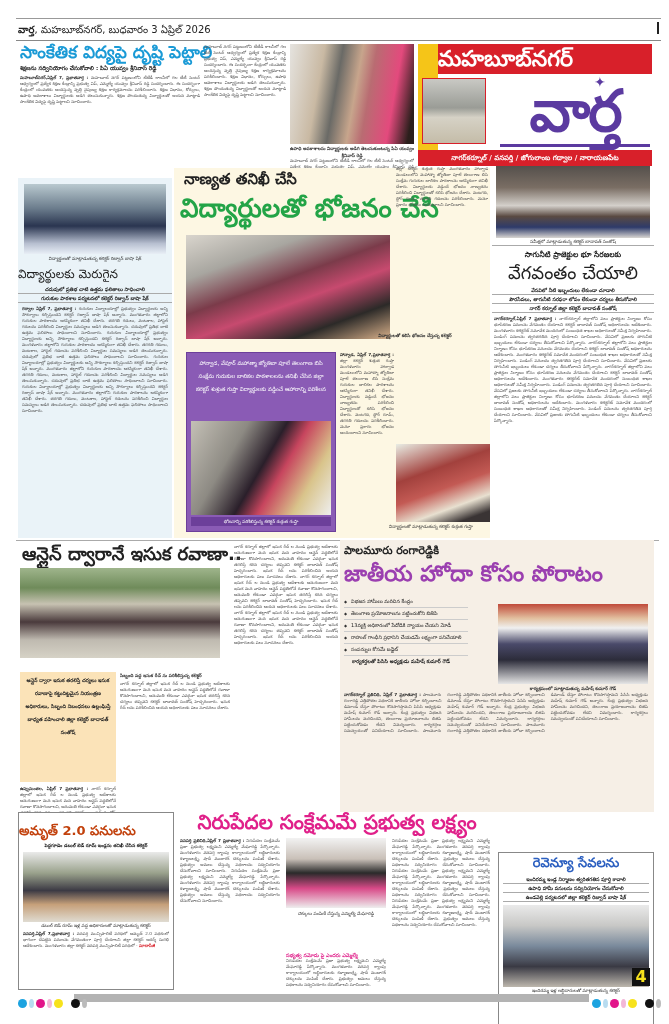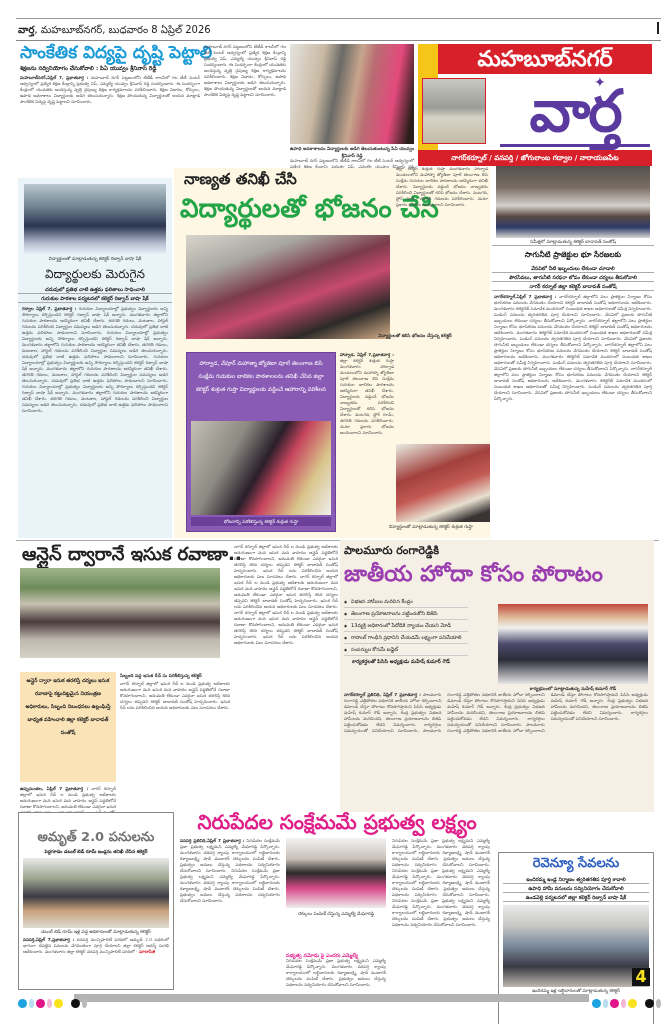--- a/index.html
+++ b/index.html
@@ -20,49 +20,49 @@
 .bullet{font-size:5px;line-height:11px;color:#222;border-bottom:1px solid #ccc;white-space:nowrap;overflow:hidden}
 .bullet:before{content:"\25C6";font-size:4px;margin-right:4px;color:#333}
 .box{border:1px solid #888}
 .dot{display:inline-block;width:9px;height:9px;border-radius:50%;margin-right:2px}
 .regbar{top:994px;height:8px;background:#b3b3b3}
 </style>
 </head>
 <body>
 
 <div class="abs topline"></div>
-<div class="abs folio"><b>వార్త</b><span>, మహబూబ్‌నగర్, బుధవారం 8 ఏప్రిల్ 2026</span></div>
+<div class="abs folio"><b>వార్త</b><span>, మహబూబ్‌నగర్, బుధవారం 3 ఏప్రిల్ 2026</span></div>
 <div class="abs folio-bar"></div>
 <div class="abs folio-line"></div>
 
 <div class="abs" style="left:20px;top:44px;width:180px">
   <div class="hd" style="font-size:17px;color:#1a9ad6;white-space:nowrap">సాంకేతిక విద్యపై దృష్టి పెట్టాలి</div>
   <div style="font-size:5.6px;font-weight:bold;margin-top:3px;white-space:nowrap">శిక్షణను సద్వినియోగం చేసుకోవాలి : పిఏ యువ్వం శ్రీనివాస్ రెడ్డి</div>
   <div class="txt" style="height:70px;margin-top:2px"><span class="lead">మహబూబ్‌నగర్,ఏప్రిల్ 7, ప్రభాతవార్త :</span> <span>మహబూబ్ నగర్ పట్టణంలోని టీటీడీ కాలనీలో గల టీటీ సెంటర్ ఆధ్వర్యంలో ప్రత్యేక శిక్షణ కేంద్రాన్ని ప్రభుత్వ విప్, ఎమ్మెల్యే యువ్వం శ్రీనివాస్ రెడ్డి సందర్శించారు. ఈ సందర్భంగా కేంద్రంలో యువతకు అందిస్తున్న వృత్తి నైపుణ్య శిక్షణ కార్యక్రమాలను పరిశీలించారు. శిక్షణ విధానం, కోర్సులు, ఉపాధి అవకాశాలు విద్యార్థులకు అడిగి తెలుసుకున్నారు. శిక్షణ పొందుతున్న విద్యార్థులతో ఆయన మాట్లాడి సాంకేతిక విద్యపై దృష్టి పెట్టాలని సూచించారు.</span></div>
 </div>
 <div class="abs txt" style="left:204px;top:44px;width:82px;height:118px">మహబూబ్ నగర్ పట్టణంలోని టీటీడీ కాలనీలో గల టీటీ సెంటర్ ఆధ్వర్యంలో ప్రత్యేక శిక్షణ కేంద్రాన్ని ప్రభుత్వ విప్, ఎమ్మెల్యే యువ్వం శ్రీనివాస్ రెడ్డి సందర్శించారు. ఈ సందర్భంగా కేంద్రంలో యువతకు అందిస్తున్న వృత్తి నైపుణ్య శిక్షణ కార్యక్రమాలను పరిశీలించారు. శిక్షణ విధానం, కోర్సులు, ఉపాధి అవకాశాలు విద్యార్థులకు అడిగి తెలుసుకున్నారు. శిక్షణ పొందుతున్న విద్యార్థులతో ఆయన మాట్లాడి సాంకేతిక విద్యపై దృష్టి పెట్టాలని సూచించారు.</div>
 <div class="abs photo" style="left:290px;top:44px;width:124px;height:100px;background:linear-gradient(100deg,#e5e3df 0%,#c9b9a3 25%,#6a6a66 38%,#c7a58c 52%,#b96c72 62%,#e34a7d 80%,#2b1f1c 95%)"></div>
 <div class="abs cap" style="left:290px;top:145px;width:124px;font-weight:bold">ఉపాధి అవకాశాలను విద్యార్థులకు అడిగి తెలుసుకుంటున్న పిఏ యువ్వం శ్రీనివాస్ రెడ్డి</div>
 <div class="abs txt" style="left:290px;top:158px;width:124px;height:12px">మహబూబ్ నగర్ పట్టణంలోని టీటీడీ కాలనీలో గల టీటీ సెంటర్ ఆధ్వర్యంలో ప్రత్యేక శిక్షణ కేంద్రాన్ని ప్రభుత్వ విప్, ఎమ్మెల్యే యువ్వం శ్రీనివాస్ రెడ్డి సందర్శించారు. ఈ సందర్భంగా కేంద్రంలో యువతకు అందిస్తున్న వృత్తి నైపుణ్య శిక్షణ కార్యక్రమాలను పరిశీలించారు. శిక్షణ విధానం, కోర్సులు, ఉపాధి అవకాశాలు విద్యార్థులకు అడిగి తెలుసుకున్నారు. శిక్షణ పొందుతున్న విద్యార్థులతో ఆయన మాట్లాడి సాంకేతిక విద్యపై దృష్టి పెట్టాలని సూచించారు.</div>
 
 <div class="abs" style="left:418px;top:44px;width:234px;height:126px">
   <div class="abs" style="left:0;top:0;width:20px;height:30px;background:#f5c518"></div>
-  <div class="abs" style="left:20px;top:0;width:214px;height:30px;background:#d8202a;color:#fff;font-size:22px;font-weight:bold;text-align:center;line-height:30px">మహబూబ్‌నగర్</div>
+  <div class="abs" style="left:20px;top:0;width:214px;height:30px;background:#d8202a;color:#fff;font-size:22px;font-weight:bold;text-align:left;line-height:30px">మహబూబ్‌నగర్</div>
   <div class="abs" style="left:0;top:30px;width:20px;height:80px;background:#f5c518"></div>
   <div class="abs photo" style="left:4px;top:34px;width:64px;height:66px;border:1px solid #d8202a;background:linear-gradient(180deg,#c9c9c4 0%,#9a9c96 45%,#d6d2c6 60%,#c4bca8 100%)"></div>
   <div class="abs" style="left:82px;top:32px;width:150px;height:70px;color:#5b3aa0;font-size:58px;font-weight:bold;text-align:center;line-height:70px;letter-spacing:-2px">వార్త</div>
   <div class="abs" style="left:176px;top:30px;font-size:14px;color:#5b3aa0">✦</div>
   <div class="abs" style="left:82px;top:100px;width:150px;height:3px;background:#5b3aa0"></div>
   <div class="abs" style="left:0;top:106px;width:234px;height:16px;background:#d8202a;color:#fff;font-size:7px;font-weight:bold;text-align:center;line-height:16px;white-space:nowrap">నాగర్‌కర్నూల్ / వనపర్తి / జోగులాంబ గద్వాల / నారాయణపేట</div>
 </div>
 
 <div class="abs" style="left:18px;top:178px;width:154px;height:360px;background:#eaf3f8">
   <div class="photo" style="margin:6px 6px 0;height:70px;background:linear-gradient(180deg,#b9c9cf 0%,#6b7c8c 35%,#2a3550 60%,#b7bfd0 85%,#e8eef6 100%)"></div>
   <div class="cap" style="margin-top:1px">విద్యార్థులతో మాట్లాడుతున్న కలెక్టర్ రిజ్వాన్ బాషా షేక్</div>
-  <div class="hd" style="font-size:12px;text-align:center;margin-top:6px;font-weight:normal">విద్యార్థులకు మెరుగైన</div>
+  <div class="hd" style="font-size:12px;text-align:left;margin-top:6px;font-weight:normal">విద్యార్థులకు మెరుగైన</div>
   <div class="sub" style="margin-top:4px;border-bottom:1px solid #aaa">చదువులో ప్రతిభ చాటి ఉత్తమ ఫలితాలు సాధించాలి</div>
   <div class="sub" style="border-bottom:1px solid #aaa">గురుకుల పాఠశాల పర్యటనలో కలెక్టర్ రిజ్వాన్ బాషా షేక్</div>
   <div class="txt" style="margin:3px 4px 0;height:190px"><span class="lead">గద్వాల ఏప్రిల్ 7, ప్రభాతవార్త :</span> <span>గురుకుల విద్యాలయాల్లో ప్రభుత్వం విద్యార్థులకు అన్ని సౌకర్యాలు కల్పిస్తుందని కలెక్టర్ రిజ్వాన్ బాషా షేక్ అన్నారు. మంగళవారం జిల్లాలోని గురుకుల పాఠశాలను ఆకస్మికంగా తనిఖీ చేశారు. తరగతి గదులు, వంటశాల, హాస్టల్ గదులను పరిశీలించి విద్యార్థుల సమస్యలు అడిగి తెలుసుకున్నారు. చదువులో ప్రతిభ చాటి ఉత్తమ ఫలితాలు సాధించాలని సూచించారు.</span> <span>గురుకుల విద్యాలయాల్లో ప్రభుత్వం విద్యార్థులకు అన్ని సౌకర్యాలు కల్పిస్తుందని కలెక్టర్ రిజ్వాన్ బాషా షేక్ అన్నారు. మంగళవారం జిల్లాలోని గురుకుల పాఠశాలను ఆకస్మికంగా తనిఖీ చేశారు. తరగతి గదులు, వంటశాల, హాస్టల్ గదులను పరిశీలించి విద్యార్థుల సమస్యలు అడిగి తెలుసుకున్నారు. చదువులో ప్రతిభ చాటి ఉత్తమ ఫలితాలు సాధించాలని సూచించారు.</span> <span>గురుకుల విద్యాలయాల్లో ప్రభుత్వం విద్యార్థులకు అన్ని సౌకర్యాలు కల్పిస్తుందని కలెక్టర్ రిజ్వాన్ బాషా షేక్ అన్నారు. మంగళవారం జిల్లాలోని గురుకుల పాఠశాలను ఆకస్మికంగా తనిఖీ చేశారు. తరగతి గదులు, వంటశాల, హాస్టల్ గదులను పరిశీలించి విద్యార్థుల సమస్యలు అడిగి తెలుసుకున్నారు. చదువులో ప్రతిభ చాటి ఉత్తమ ఫలితాలు సాధించాలని సూచించారు.</span> <span>గురుకుల విద్యాలయాల్లో ప్రభుత్వం విద్యార్థులకు అన్ని సౌకర్యాలు కల్పిస్తుందని కలెక్టర్ రిజ్వాన్ బాషా షేక్ అన్నారు. మంగళవారం జిల్లాలోని గురుకుల పాఠశాలను ఆకస్మికంగా తనిఖీ చేశారు. తరగతి గదులు, వంటశాల, హాస్టల్ గదులను పరిశీలించి విద్యార్థుల సమస్యలు అడిగి తెలుసుకున్నారు. చదువులో ప్రతిభ చాటి ఉత్తమ ఫలితాలు సాధించాలని సూచించారు.</span></div>
 </div>
 
 <div class="abs" style="left:174px;top:168px;width:316px;height:370px;background:#fdf7e3"></div>
 <div class="abs hd" style="left:184px;top:172px;font-size:15px;color:#222">నాణ్యత తనిఖీ చేసి</div>
 <div class="abs hd" style="left:180px;top:195px;font-size:26px;color:#23a447;white-space:nowrap">విద్యార్థులతో భోజనం చేసి</div>
 <div class="abs txt" style="left:396px;top:166px;width:92px;height:170px">జిల్లా కలెక్టర్ శుశ్రుత గుప్తా మంగళవారం హాన్వాడ మండలంలోని మహాత్మా జ్యోతిబా పూలే తెలంగాణ బిసి సంక్షేమ గురుకుల బాలికల పాఠశాలను ఆకస్మికంగా తనిఖీ చేశారు. విద్యార్థులకు వడ్డించే భోజనం నాణ్యతను పరిశీలించి విద్యార్థులతో కలిసి భోజనం చేశారు. వంటగది, స్టోర్ రూమ్, తరగతి గదులను పరిశీలించారు. మెనూ ప్రకారం భోజనం అందించాలని సూచించారు.</div>
 <div class="abs photo" style="left:186px;top:235px;width:204px;height:104px;background:linear-gradient(160deg,#d9d5cd 0%,#a8a6a0 25%,#7b3b4a 45%,#c74a6f 60%,#2c2a28 80%,#d8b08a 100%)"></div>
@@ -73,20 +73,21 @@
   <div style="color:#fff;font-size:4.5px;text-align:center;background:#6c3f9a;margin:0 4px;line-height:9px">భోజనాన్ని పరిశీలిస్తున్న కలెక్టర్ శుశ్రుత గుప్తా</div>
 </div>
 <div class="abs txt" style="left:340px;top:352px;width:54px;height:116px"><span class="lead">హాన్వాడ, ఏప్రిల్ 7,ప్రభాతవార్త :</span> <span>జిల్లా కలెక్టర్ శుశ్రుత గుప్తా మంగళవారం హాన్వాడ మండలంలోని మహాత్మా జ్యోతిబా పూలే తెలంగాణ బిసి సంక్షేమ గురుకుల బాలికల పాఠశాలను ఆకస్మికంగా తనిఖీ చేశారు. విద్యార్థులకు వడ్డించే భోజనం నాణ్యతను పరిశీలించి విద్యార్థులతో కలిసి భోజనం చేశారు. వంటగది, స్టోర్ రూమ్, తరగతి గదులను పరిశీలించారు. మెనూ ప్రకారం భోజనం అందించాలని సూచించారు.</span></div>
 <div class="abs photo" style="left:396px;top:444px;width:94px;height:78px;background:linear-gradient(160deg,#e9ede4 0%,#a2413d 35%,#c35a54 55%,#e8e0d0 75%,#3a3434 90%)"></div>
 <div class="abs cap" style="left:372px;top:523px;width:118px">విద్యార్థులతో మాట్లాడుతున్న కలెక్టర్ శుశ్రుత గుప్తా</div>
 
 <div class="abs" style="left:492px;top:166px;width:162px;height:372px">
   <div class="photo" style="margin:0 4px;height:72px;background:linear-gradient(180deg,#55504c 0%,#7a6e64 30%,#d4d0cb 55%,#5a4a42 70%,#2e3b6a 85%,#d9d6d2 100%)"></div>
   <div class="cap" style="border-bottom:1px solid #aaa">సమీక్షలో మాట్లాడుతున్న కలెక్టర్ బాదావత్ సంతోష్</div>
   <div style="font-size:7.5px;font-weight:bold;text-align:center;margin-top:4px">సాగునీటి ప్రాజెక్టుల భూ సేరజలకు</div>
+  <div class="hd" style="font-size:18px;text-align:center;margin-top:3px;font-weight:normal">వేగవంతం చేయాలి</div>
   <div class="sub" style="margin-top:3px;border-bottom:1px solid #aaa">వేసవిలో నీటి ఇబ్బందులు లేకుండా చూడాలి</div>
   <div class="sub" style="border-bottom:1px solid #aaa">పౌరసేవలు, తాగునీటి సరఫరా లోపం లేకుండా చర్యలు తీసుకోవాలి</div>
   <div class="sub" style="border-bottom:1px solid #aaa">నాగర్ కర్నూల్ జిల్లా కలెక్టర్ బాదావత్ సంతోష్</div>
   <div class="txt" style="margin:3px 2px 0;height:200px"><span class="lead">నాగర్‌కర్నూల్,ఏప్రిల్ 7 ప్రభాతవార్త :</span> <span>నాగర్‌కర్నూల్ జిల్లాలోని పలు ప్రాజెక్టుల నిర్మాణం కోసం భూసేకరణ పనులను వేగవంతం చేయాలని కలెక్టర్ బాదావత్ సంతోష్ అధికారులను ఆదేశించారు. మంగళవారం కలెక్టరేట్ సమావేశ మందిరంలో సంబంధిత శాఖల అధికారులతో సమీక్ష నిర్వహించారు. పెండింగ్ పనులను త్వరితగతిన పూర్తి చేయాలని సూచించారు. వేసవిలో ప్రజలకు తాగునీటి ఇబ్బందులు లేకుండా చర్యలు తీసుకోవాలని పేర్కొన్నారు.</span> <span>నాగర్‌కర్నూల్ జిల్లాలోని పలు ప్రాజెక్టుల నిర్మాణం కోసం భూసేకరణ పనులను వేగవంతం చేయాలని కలెక్టర్ బాదావత్ సంతోష్ అధికారులను ఆదేశించారు. మంగళవారం కలెక్టరేట్ సమావేశ మందిరంలో సంబంధిత శాఖల అధికారులతో సమీక్ష నిర్వహించారు. పెండింగ్ పనులను త్వరితగతిన పూర్తి చేయాలని సూచించారు. వేసవిలో ప్రజలకు తాగునీటి ఇబ్బందులు లేకుండా చర్యలు తీసుకోవాలని పేర్కొన్నారు.</span> <span>నాగర్‌కర్నూల్ జిల్లాలోని పలు ప్రాజెక్టుల నిర్మాణం కోసం భూసేకరణ పనులను వేగవంతం చేయాలని కలెక్టర్ బాదావత్ సంతోష్ అధికారులను ఆదేశించారు. మంగళవారం కలెక్టరేట్ సమావేశ మందిరంలో సంబంధిత శాఖల అధికారులతో సమీక్ష నిర్వహించారు. పెండింగ్ పనులను త్వరితగతిన పూర్తి చేయాలని సూచించారు. వేసవిలో ప్రజలకు తాగునీటి ఇబ్బందులు లేకుండా చర్యలు తీసుకోవాలని పేర్కొన్నారు.</span> <span>నాగర్‌కర్నూల్ జిల్లాలోని పలు ప్రాజెక్టుల నిర్మాణం కోసం భూసేకరణ పనులను వేగవంతం చేయాలని కలెక్టర్ బాదావత్ సంతోష్ అధికారులను ఆదేశించారు. మంగళవారం కలెక్టరేట్ సమావేశ మందిరంలో సంబంధిత శాఖల అధికారులతో సమీక్ష నిర్వహించారు. పెండింగ్ పనులను త్వరితగతిన పూర్తి చేయాలని సూచించారు. వేసవిలో ప్రజలకు తాగునీటి ఇబ్బందులు లేకుండా చర్యలు తీసుకోవాలని పేర్కొన్నారు.</span></div>
 </div>
 
 <div class="abs rule" style="left:16px;right:10px;top:540px"></div>
 
 <div class="abs hd" style="left:22px;top:545px;font-size:18px;white-space:nowrap;color:#222">ఆన్లైన్ ద్వారానే ఇసుక రవాణా..</div>
 <div class="abs txt" style="left:234px;top:544px;width:104px;height:264px"><span>నాగర్ కర్నూల్ జిల్లాలో ఇసుక రీచ్ ల నుండి ప్రభుత్వ ఆదేశాలకు అనుగుణంగా మన ఇసుక మన వాహనం ఆన్లైన్ పద్ధతిలోనే రవాణా కొనసాగించాలని, అనుమతి లేకుండా ఎవరైనా ఇసుక తరలిస్తే కఠిన చర్యలు తప్పవని కలెక్టర్ బాదావత్ సంతోష్ హెచ్చరించారు. ఇసుక రీచ్ లను పరిశీలించిన ఆయన అధికారులకు పలు సూచనలు చేశారు.</span> <span>నాగర్ కర్నూల్ జిల్లాలో ఇసుక రీచ్ ల నుండి ప్రభుత్వ ఆదేశాలకు అనుగుణంగా మన ఇసుక మన వాహనం ఆన్లైన్ పద్ధతిలోనే రవాణా కొనసాగించాలని, అనుమతి లేకుండా ఎవరైనా ఇసుక తరలిస్తే కఠిన చర్యలు తప్పవని కలెక్టర్ బాదావత్ సంతోష్ హెచ్చరించారు. ఇసుక రీచ్ లను పరిశీలించిన ఆయన అధికారులకు పలు సూచనలు చేశారు.</span> <span>నాగర్ కర్నూల్ జిల్లాలో ఇసుక రీచ్ ల నుండి ప్రభుత్వ ఆదేశాలకు అనుగుణంగా మన ఇసుక మన వాహనం ఆన్లైన్ పద్ధతిలోనే రవాణా కొనసాగించాలని, అనుమతి లేకుండా ఎవరైనా ఇసుక తరలిస్తే కఠిన చర్యలు తప్పవని కలెక్టర్ బాదావత్ సంతోష్ హెచ్చరించారు. ఇసుక రీచ్ లను పరిశీలించిన ఆయన అధికారులకు పలు సూచనలు చేశారు.</span></div>
@@ -109,21 +110,21 @@
   <div class="bullet">13వ్యక్తి అధికారంలో పేదోడికి న్యాయం చేయని మోడీ</div>
   <div class="bullet">రాహుల్ గాంధీని ప్రధానిని చేయడమే లక్ష్యంగా పనిచేయాలి</div>
   <div class="bullet">సంపన్నుల కోసమే బడ్జెట్</div>
   <div style="font-size:5px;line-height:11px;font-weight:bold;padding-left:8px;white-space:nowrap">కార్యకర్తలతో పిసిసి అధ్యక్షుడు మహేష్ కుమార్ గౌడ్</div>
 </div>
 <div class="abs photo" style="left:498px;top:604px;width:150px;height:80px;background:linear-gradient(180deg,#c04a3a 0%,#e2c0a0 18%,#f0f0f0 30%,#4a4a6a 50%,#2c2c3a 70%,#e6e6e6 100%)"></div>
 <div class="abs cap" style="left:498px;top:685px;width:150px;font-weight:bold">కార్యక్రమంలో మాట్లాడుతున్న మహేష్ కుమార్ గౌడ్</div>
 <div class="abs txt" style="left:344px;top:692px;width:304px;height:118px;column-count:3;column-gap:6px"><span class="lead">నాగర్‌కర్నూల్ ప్రతినిధి, ఏప్రిల్ 7 ప్రభాతవార్త :</span> <span>పాలమూరు రంగారెడ్డి ఎత్తిపోతల పథకానికి జాతీయ హోదా కల్పించాలని డిమాండ్ చేస్తూ పోరాటం కొనసాగిస్తామని పిసిసి అధ్యక్షుడు మహేష్ కుమార్ గౌడ్ అన్నారు. కేంద్ర ప్రభుత్వం విభజన హామీలను మరిచిందని, తెలంగాణ ప్రయోజనాలను బిజెపి పట్టించుకోవడం లేదని విమర్శించారు. కార్యకర్తలు సమన్వయంతో పనిచేయాలని సూచించారు.</span> <span>పాలమూరు రంగారెడ్డి ఎత్తిపోతల పథకానికి జాతీయ హోదా కల్పించాలని డిమాండ్ చేస్తూ పోరాటం కొనసాగిస్తామని పిసిసి అధ్యక్షుడు మహేష్ కుమార్ గౌడ్ అన్నారు. కేంద్ర ప్రభుత్వం విభజన హామీలను మరిచిందని, తెలంగాణ ప్రయోజనాలను బిజెపి పట్టించుకోవడం లేదని విమర్శించారు. కార్యకర్తలు సమన్వయంతో పనిచేయాలని సూచించారు.</span> <span>పాలమూరు రంగారెడ్డి ఎత్తిపోతల పథకానికి జాతీయ హోదా కల్పించాలని డిమాండ్ చేస్తూ పోరాటం కొనసాగిస్తామని పిసిసి అధ్యక్షుడు మహేష్ కుమార్ గౌడ్ అన్నారు. కేంద్ర ప్రభుత్వం విభజన హామీలను మరిచిందని, తెలంగాణ ప్రయోజనాలను బిజెపి పట్టించుకోవడం లేదని విమర్శించారు. కార్యకర్తలు సమన్వయంతో పనిచేయాలని సూచించారు.</span></div>
 
 <div class="abs box" style="left:18px;top:812px;width:156px;height:178px">
-  <div style="font-size:13px;color:#737373;font-weight:bold;text-align:center;margin-top:16px">అమృత్ 2.0 పనులను</div>
+  <div style="font-size:13px;color:#c2410c;font-weight:bold;margin-top:10px">అమృత్ 2.0 పనులను</div>
   <div style="font-size:4.6px;text-align:center;font-weight:bold;margin-top:2px;white-space:nowrap">పెద్దగూడెం డబుల్ బెడ్ రూమ్ ఇండ్లను తనిఖీ చేసిన కలెక్టర్</div>
   <div class="photo" style="margin:3px 4px 0;height:70px;background:linear-gradient(180deg,#eaeaea 0%,#9aa28c 30%,#3c3a44 55%,#c6a07a 75%,#e0dcd2 100%)"></div>
   <div class="cap">డబుల్ బెడ్ రూమ్ ఇళ్ల వద్ద అధికారులతో మాట్లాడుతున్న కలెక్టర్</div>
   <div class="txt" style="margin:2px 4px 0;height:40px"><span class="lead">వనపర్తి,ఏప్రిల్ 7,ప్రభాతవార్త :</span> <span>వనపర్తి మున్సిపాలిటీ పరిధిలో అమృత్ 2.0 పథకంలో భాగంగా చేపట్టిన పనులను వేగవంతంగా పూర్తి చేయాలని జిల్లా కలెక్టర్ ఆదర్శ్ సురభి ఆదేశించారు. మంగళవారం జిల్లా కలెక్టర్ వనపర్తి మున్సిపాలిటీ పరిధిలో -</span> <span style="color:#d8202a;font-weight:bold">మాదాసీజీ</span></div>
 </div>
 
 <div class="abs hd" style="left:182px;top:812px;width:310px;font-size:20px;color:#e0208a;text-align:center;white-space:nowrap">నిరుపేదల సంక్షేమమే ప్రభుత్వ లక్ష్యం</div>
 <div class="abs txt" style="left:180px;top:838px;width:100px;height:150px"><span class="lead">వనపర్తి ప్రతినిధి,ఏప్రిల్ 7 ప్రభాతవార్త :</span> <span>నిరుపేదల సంక్షేమమే ప్రజా ప్రభుత్వ లక్ష్యమని ఎమ్మెల్యే మేఘారెడ్డి పేర్కొన్నారు. మంగళవారం వనపర్తి క్యాంపు కార్యాలయంలో లబ్ధిదారులకు కళ్యాణలక్ష్మి, షాదీ ముబారక్ చెక్కులను పంపిణీ చేశారు. ప్రభుత్వం అమలు చేస్తున్న పథకాలను సద్వినియోగం చేసుకోవాలని సూచించారు.</span> <span>నిరుపేదల సంక్షేమమే ప్రజా ప్రభుత్వ లక్ష్యమని ఎమ్మెల్యే మేఘారెడ్డి పేర్కొన్నారు. మంగళవారం వనపర్తి క్యాంపు కార్యాలయంలో లబ్ధిదారులకు కళ్యాణలక్ష్మి, షాదీ ముబారక్ చెక్కులను పంపిణీ చేశారు. ప్రభుత్వం అమలు చేస్తున్న పథకాలను సద్వినియోగం చేసుకోవాలని సూచించారు.</span></div>
 <div class="abs photo" style="left:286px;top:838px;width:100px;height:70px;background:linear-gradient(180deg,#f2f2f2 0%,#c9c0b8 30%,#2a2a2a 50%,#d84a88 72%,#eee 100%)"></div>
 <div class="abs cap" style="left:286px;top:910px;width:100px">చెక్కులు పంపిణీ చేస్తున్న ఎమ్మెల్యే మేఘారెడ్డి</div>

